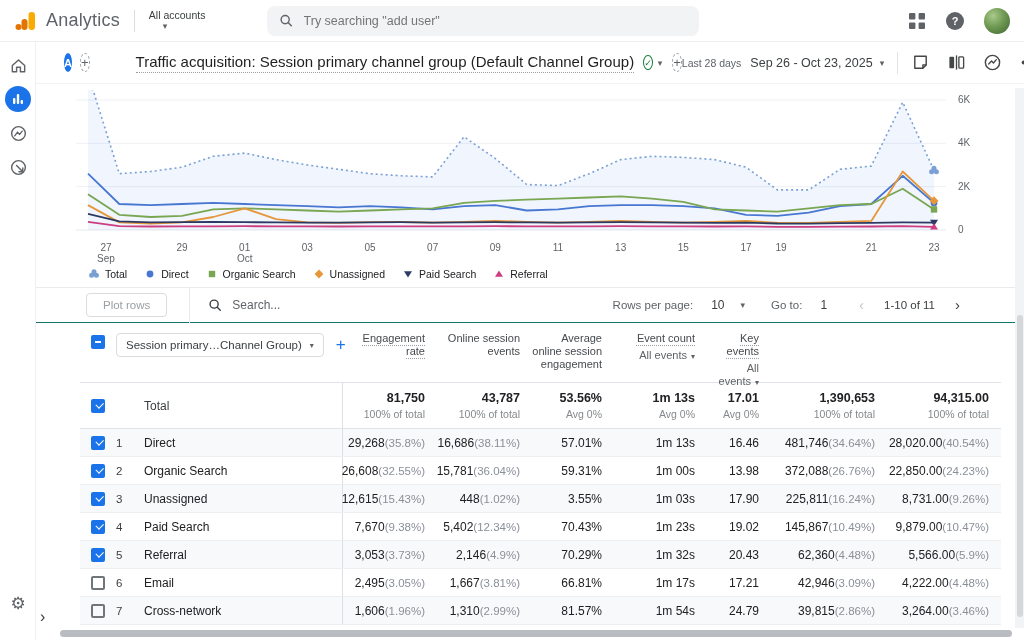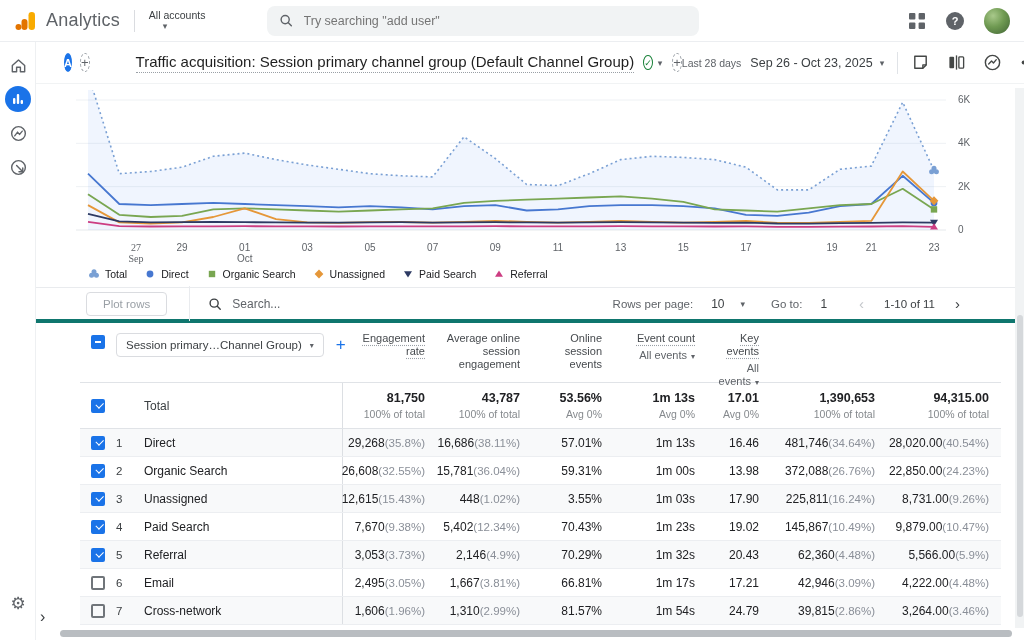--- a/index.html
+++ b/index.html
@@ -57,21 +57,21 @@
   .content { position:absolute; top:84px; left:36px; right:0; bottom:0; background:#fff; overflow:hidden; }
 
   .chart-wrap { position:relative; margin:6px 0 0 40px; width:870px; height:150px; }
   .ylab { position:absolute; left:882px; font-size:10px; color:#5f6368; }
   .xticks { position:relative; margin-left:40px; width:870px; height:24px; }
   .xtick { position:absolute; top:2px; width:34px; text-align:center; font-size:10px; color:#5f6368; line-height:11px; }
   .legend { display:flex; align-items:center; gap:17px; margin:3px 0 0 52px; height:14px; }
   .leg-item { display:flex; align-items:center; gap:5px; font-size:10.5px; color:#202124; }
 
   
-  .toolbar { margin-top:6px; height:36px; border-top:1px solid #e9ebee; border-bottom:4px solid #0f766e;
+  .toolbar { margin-top:6px; height:36px; border-top:1px solid #e9ebee; border-bottom:1px solid #0f766e;
     display:flex; align-items:center; padding:0 60px 0 50px; }
   .plot-btn { border:1px solid #dadce0; border-radius:4px; color:#9aa0a6; font-size:11.5px;
     padding:5px 16px; background:#fff; cursor:pointer; font-family:"Liberation Sans", sans-serif; }
   .tool-div { width:1px; height:35px; background:#e9ebee; margin:0 0 0 22px; }
   .tsearch { display:flex; align-items:center; gap:10px; margin-left:18px; flex:1; }
   .tsearch .ph { font-size:12px; color:#5f6368; }
   .tool-right { display:flex; align-items:center; gap:8px; font-size:11.5px; color:#5f6368; white-space:nowrap; }
   .tool-right .val { color:#3c4043; font-size:12px; margin-left:10px; }
   .tool-right .caret { font-size:9px; color:#5f6368; margin:0 18px 0 8px; cursor:pointer; }
   .pgch { font-size:15px; line-height:14px; cursor:pointer; padding:0 4px; }
@@ -275,21 +275,21 @@
         <path d="M 854 139.55 L 862 139.55 L 858 133.15 Z" fill="#cc3d82"></path>
       </svg>
     <div id="ylabels">
         <div class="ylab" style="top: 4px;">6K</div>
         <div class="ylab" style="top: 47.3333px;">4K</div>
         <div class="ylab" style="top: 90.6667px;">2K</div>
         <div class="ylab" style="top: 134px;">0</div>
       </div>
   </div>
   <div class="xticks" id="xticks">
-      <div class="xtick" style="left: 43px; font-family: Liberation Serif, serif;">
+      <div class="xtick" style="left: 13px;">
         <div>27</div>
         <div>Sep</div>
       </div>
       <div class="xtick" style="left: 89px;">
         <div>29</div>
       </div>
       <div class="xtick" style="left: 151.667px;">
         <div>01</div>
         <div>Oct</div>
       </div>
@@ -310,21 +310,21 @@
       </div>
       <div class="xtick" style="left: 527.667px;">
         <div>13</div>
       </div>
       <div class="xtick" style="left: 590.333px;">
         <div>15</div>
       </div>
       <div class="xtick" style="left: 653px;">
         <div>17</div>
       </div>
-      <div class="xtick" style="left: 739px;">
+      <div class="xtick" style="left: 688px;">
         <div>19</div>
       </div>
       <div class="xtick" style="left: 778.333px;">
         <div>21</div>
       </div>
       <div class="xtick" style="left: 841px;">
         <div>23</div>
       </div>
     </div>
   <div class="legend" id="legend">
@@ -402,24 +402,24 @@
         <div class="dimdrop">
           <span>Session primary…Channel Group)</span>
           <span class="dc">▾</span>
         </div>
         <span class="plus-blue">+</span>
       </div>
         <div class="hcell">
           <span class="dotted-u ">Engagement rate</span>
         </div>
         <div class="hcell">
+          <span class="">Online session events</span>
+        </div>
+        <div class="hcell">
           <span class="">Average online session engagement</span>
-        </div>
-        <div class="hcell">
-          <span class="">Online session events</span>
         </div>
         <div class="hcell">
           <span class="dotted-u ">Event count</span>
           <span class="hfilter">All events<span class="fc">▾</span></span>
         </div>
         <div class="hcell">
           <span class="dotted-u ">Key events</span>
           <span class="hfilter">All events<span class="fc">▾</span></span>
         </div>
       </div>

